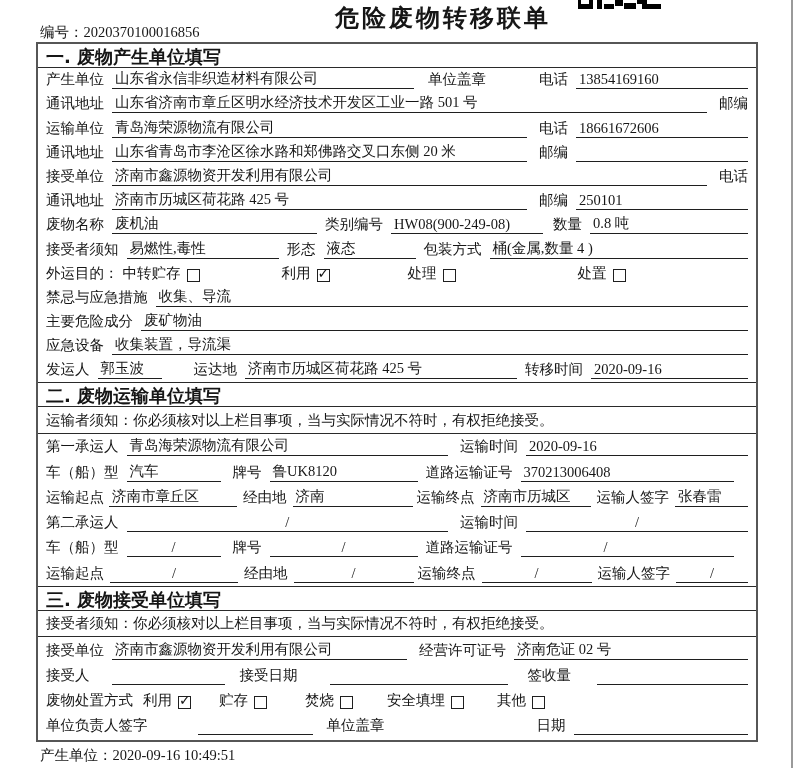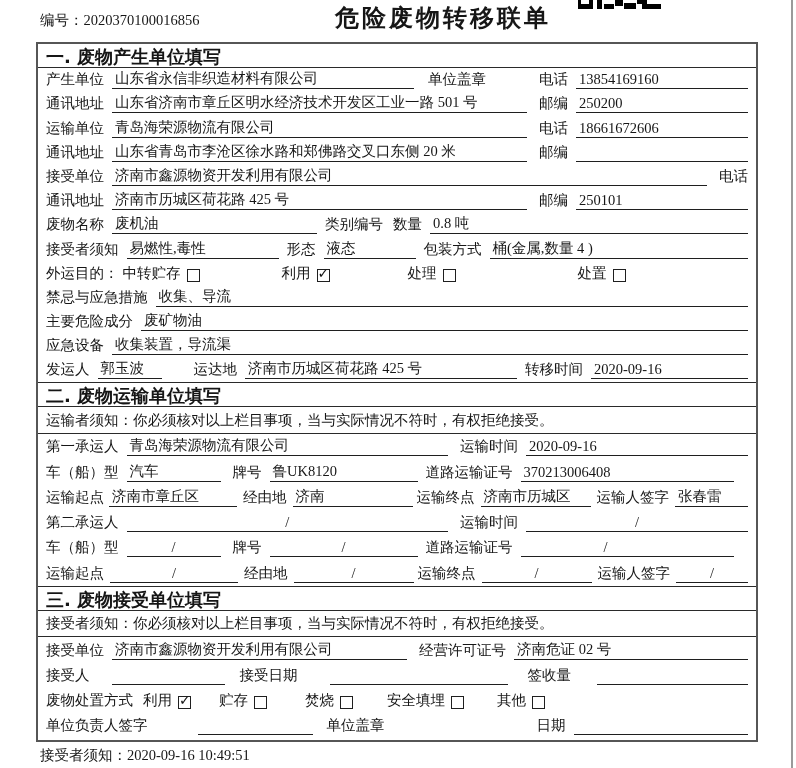--- a/index.html
+++ b/index.html
@@ -2,21 +2,21 @@
 <html><head>
 <meta charset="utf-8">
 <style>
   html,body{margin:0;padding:0;}
   body{
     width:796px;height:768px;position:relative;overflow:hidden;
     background:#ffffff;color:#161616;
     font-family:"Liberation Serif","DejaVu Serif",serif;
     font-size:14.5px;
   }
-  .doc-number{position:absolute;left:40px;top:11px;white-space:nowrap;}
+  .doc-number{position:absolute;left:40px;top:23px;white-space:nowrap;}
   .doc-title{
     position:absolute;left:0;top:2px;width:100%;text-align:center;
     transform:translateX(45px);
     font-family:"DejaVu Sans","Liberation Sans",sans-serif;
     font-weight:bold;font-size:24px;letter-spacing:3px;white-space:nowrap;
   }
   .qr-frag{position:absolute;left:578px;top:0;width:84px;height:10px;}
   .qr-frag div{position:absolute;background:#000;}
   .page-edge{position:absolute;left:791px;top:0;width:2px;height:768px;background:#9a9a9a;}
 
@@ -95,21 +95,20 @@
         <span class="l">电话</span>
         <span class="v">13854169160</span>
       </span>
     </div>
 
     <div class="r">
       <span class="l">通讯地址</span>
       <span class="v vf" style="margin-right:12px">山东省济南市章丘区明水经济技术开发区工业一路 501 号</span>
       <span class="rg">
         <span class="l">邮编</span>
-        <span class="v">250200</span>
       </span>
     </div>
 
     <div class="r">
       <span class="l">运输单位</span>
       <span class="v vf" style="margin-right:12px">青岛海荣源物流有限公司</span>
       <span class="rg">
         <span class="l">电话</span>
         <span class="v">18661672606</span>
       </span>
@@ -138,20 +137,21 @@
       <span class="rg">
         <span class="l">邮编</span>
         <span class="v">250101</span>
       </span>
     </div>
 
     <div class="r">
       <span class="l">废物名称</span>
       <span class="v" style="width:205px">废机油</span>
       <span class="l" style="margin-left:8px">类别编号</span>
+      <span class="v" style="width:152px">HW08(900-249-08)</span>
       <span class="l" style="margin-left:10px">数量</span>
       <span class="v vf">0.8 吨</span>
     </div>
 
     <div class="r">
       <span class="l">接受者须知</span>
       <span class="v" style="width:152px">易燃性,毒性</span>
       <span class="l" style="margin-left:8px">形态</span>
       <span class="v" style="width:92px">液态</span>
       <span class="l" style="margin-left:8px">包装方式</span>
@@ -296,14 +296,14 @@
       <span class="l">单位负责人签字</span>
       <span class="v" style="width:115px;margin-left:50px"></span>
       <span class="l" style="margin-left:14px">单位盖章</span>
       <span class="l" style="margin-left:152px">日期</span>
       <span class="v vf"></span>
     </div>
   </div>
 </div>
 
 <div class="print-time">
-  <span>接受者须知：</span><span>2020-09-16 10:49:51</span>
+  <span>产生单位：</span><span>2020-09-16 10:49:51</span>
 </div>
 
 </body></html>

